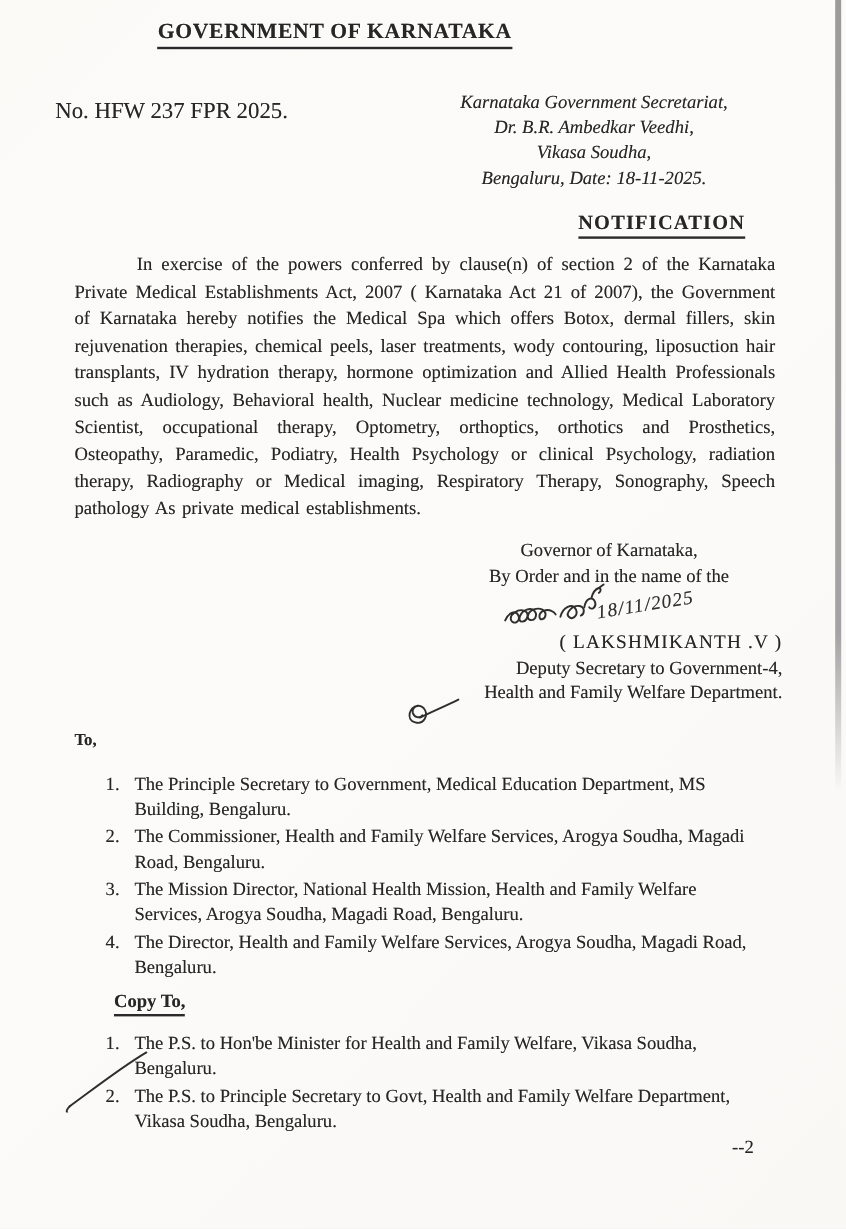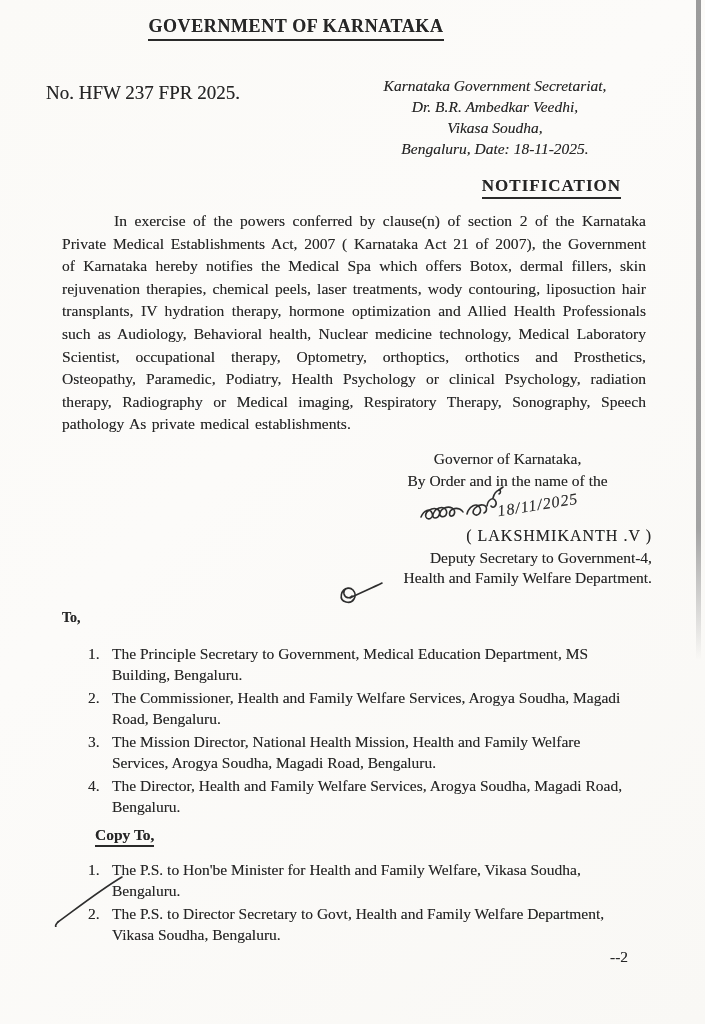--- a/index.html
+++ b/index.html
@@ -14,21 +14,21 @@
     position:absolute;left:0;top:0;width:705px;height:1024px;
     background:linear-gradient(135deg,#fbfaf7 0%,#fcfbf9 40%,#f9f8f5 100%);
     color:#262626;
   }
   .scan-edge{
     position:absolute;left:696px;top:0;width:5px;height:660px;
     background:linear-gradient(to bottom,#9b9b9b 0%,#a3a3a3 80%,rgba(163,163,163,0) 100%);
   }
   .ink{color:#262626;text-shadow:0 0 0.4px rgba(40,40,40,0.45);}
   .doc-title{
-    position:absolute;top:16px;left:0;width:558px;text-align:center;padding-left:17px;
+    position:absolute;top:16px;left:0;width:558px;text-align:center;
   }
   .doc-title span{
     display:inline-block;font-weight:bold;font-size:18px;letter-spacing:0.6px;
     border-bottom:2.5px solid #2a2a2a;padding-bottom:2px;
   }
   .ref-no{position:absolute;left:46px;top:82px;font-size:19px;}
   .address{position:absolute;left:360px;top:75px;width:270px;text-align:center;font-size:15.5px;line-height:21px;font-style:italic;}
   .notif-heading{position:absolute;top:176px;left:0;width:621px;text-align:right;}
   .notif-heading span{
     display:inline-block;font-weight:bold;font-size:17px;letter-spacing:1px;
@@ -138,21 +138,21 @@
     <span>Copy To,</span>
   </div>
 
   <div class="copy-list">
     <div class="list-item">
       <span class="list-num">1.</span>
       <span class="list-text">The P.S. to Hon'be Minister for Health and Family Welfare, Vikasa Soudha, Bengaluru.</span>
     </div>
     <div class="list-item">
       <span class="list-num">2.</span>
-      <span class="list-text">The P.S. to Director Secretary to Govt, Health and Family Welfare Department, Vikasa Soudha, Bengaluru.</span>
+      <span class="list-text">The P.S. to Principle Secretary to Govt, Health and Family Welfare Department, Vikasa Soudha, Bengaluru.</span>
     </div>
   </div>
 
   <div class="slash-mark">
     <svg width="80" height="55" viewBox="0 0 80 55">
       <path d="M6,50 c-2,2 -3,4 -2,5"></path>
       <path d="M6,50 C20,40 48,18 70,5"></path>
     </svg>
   </div>
 

